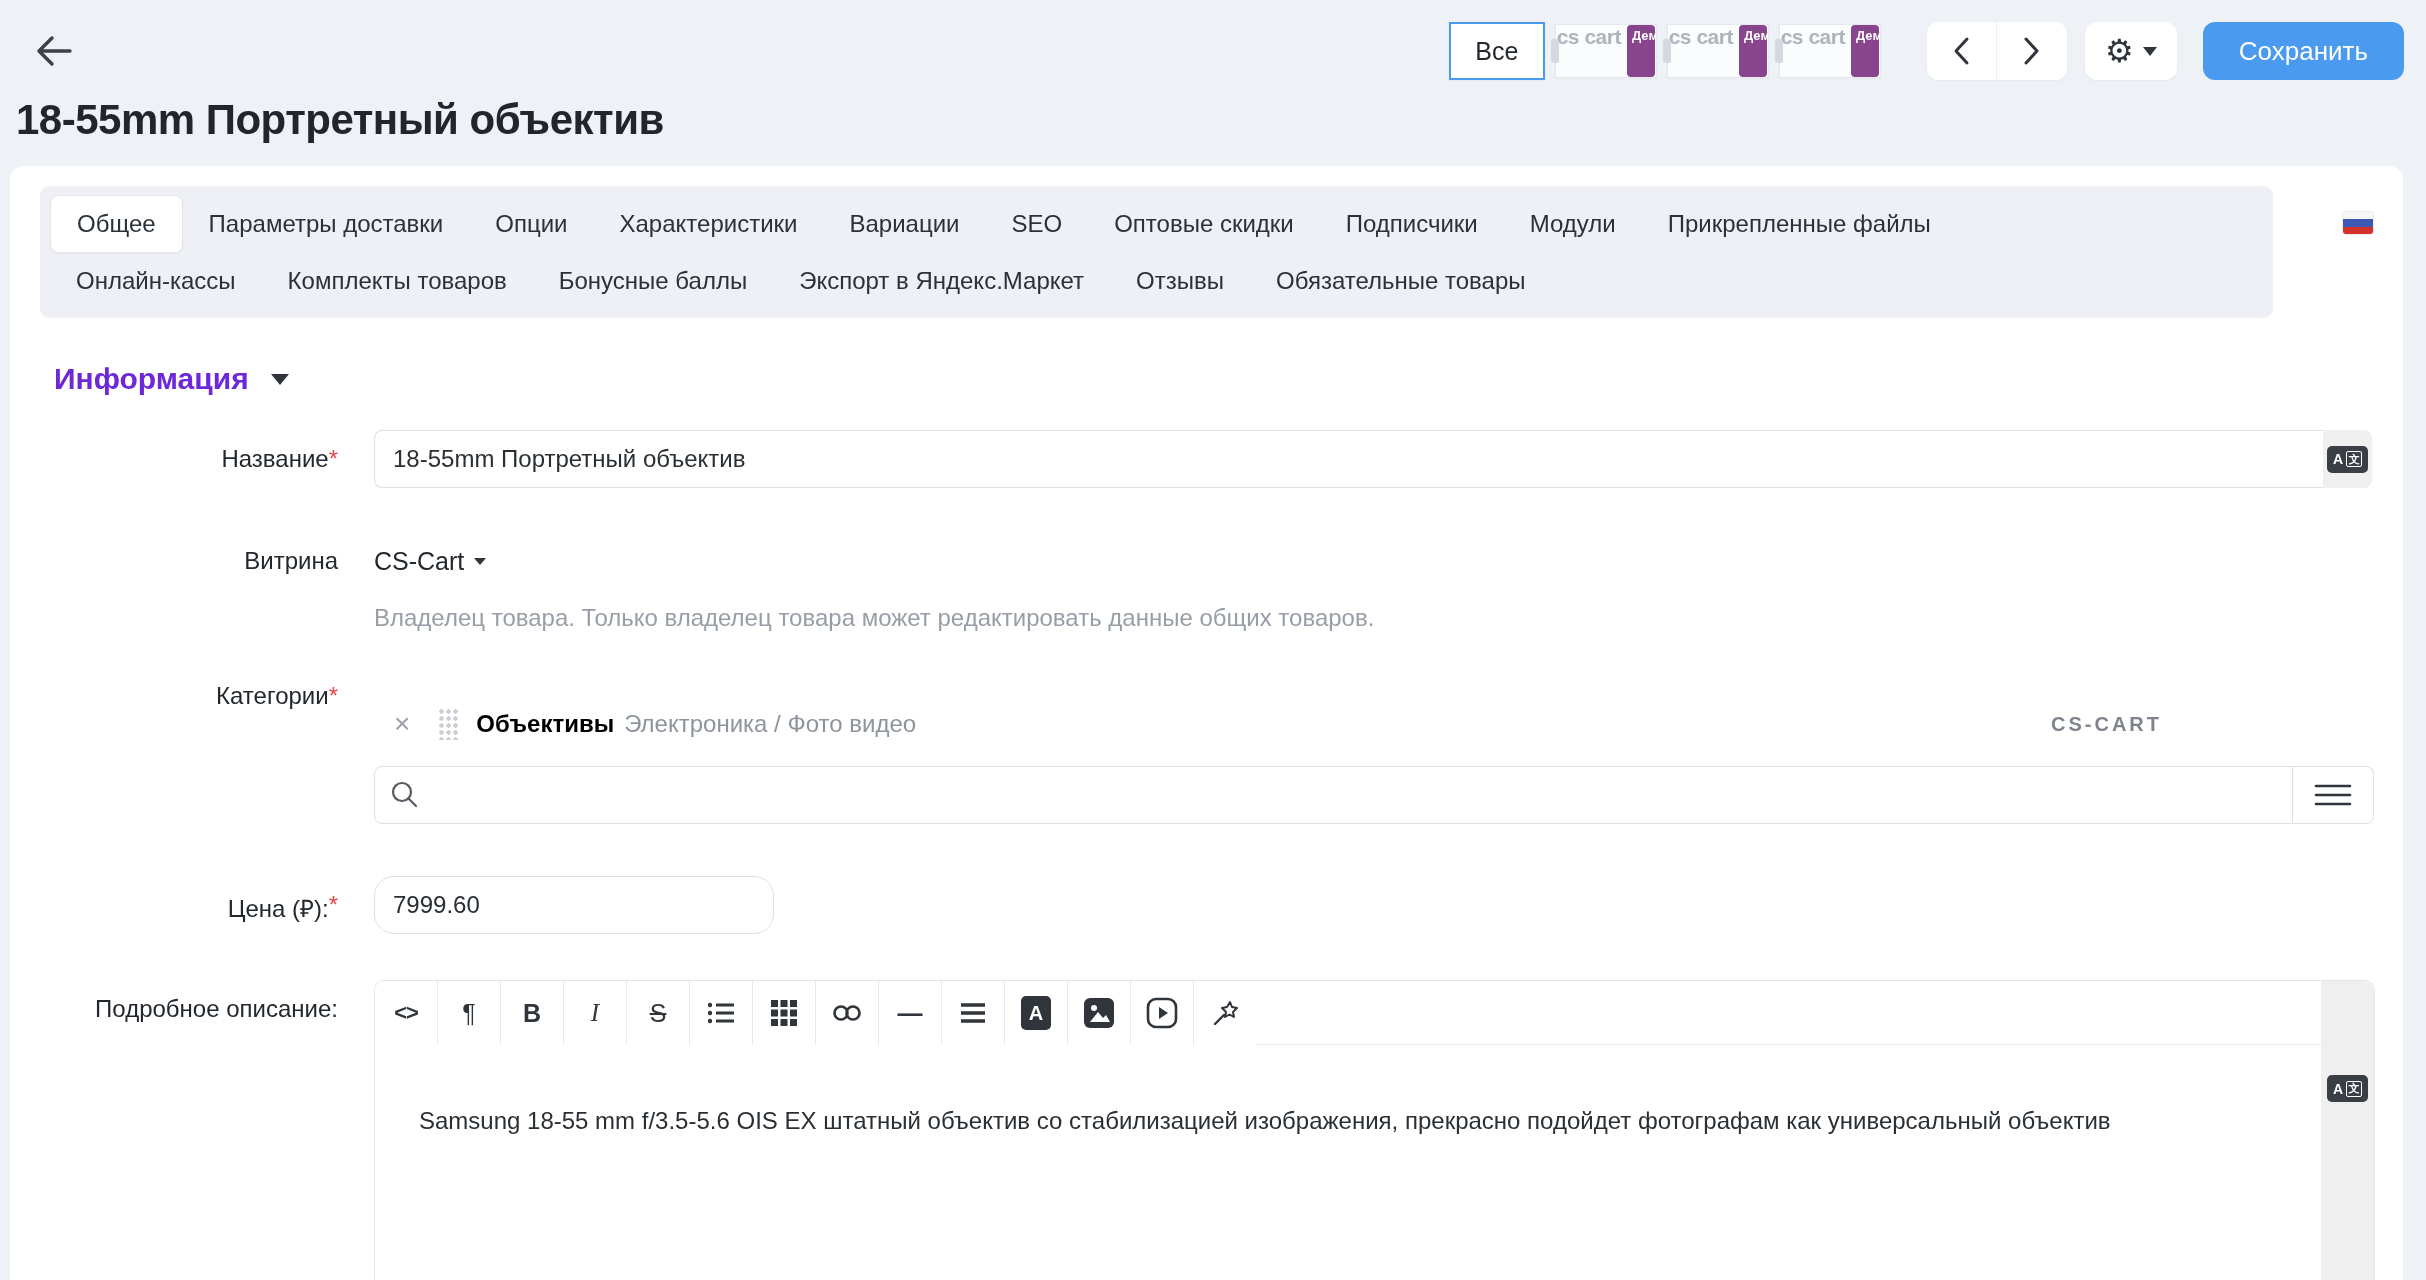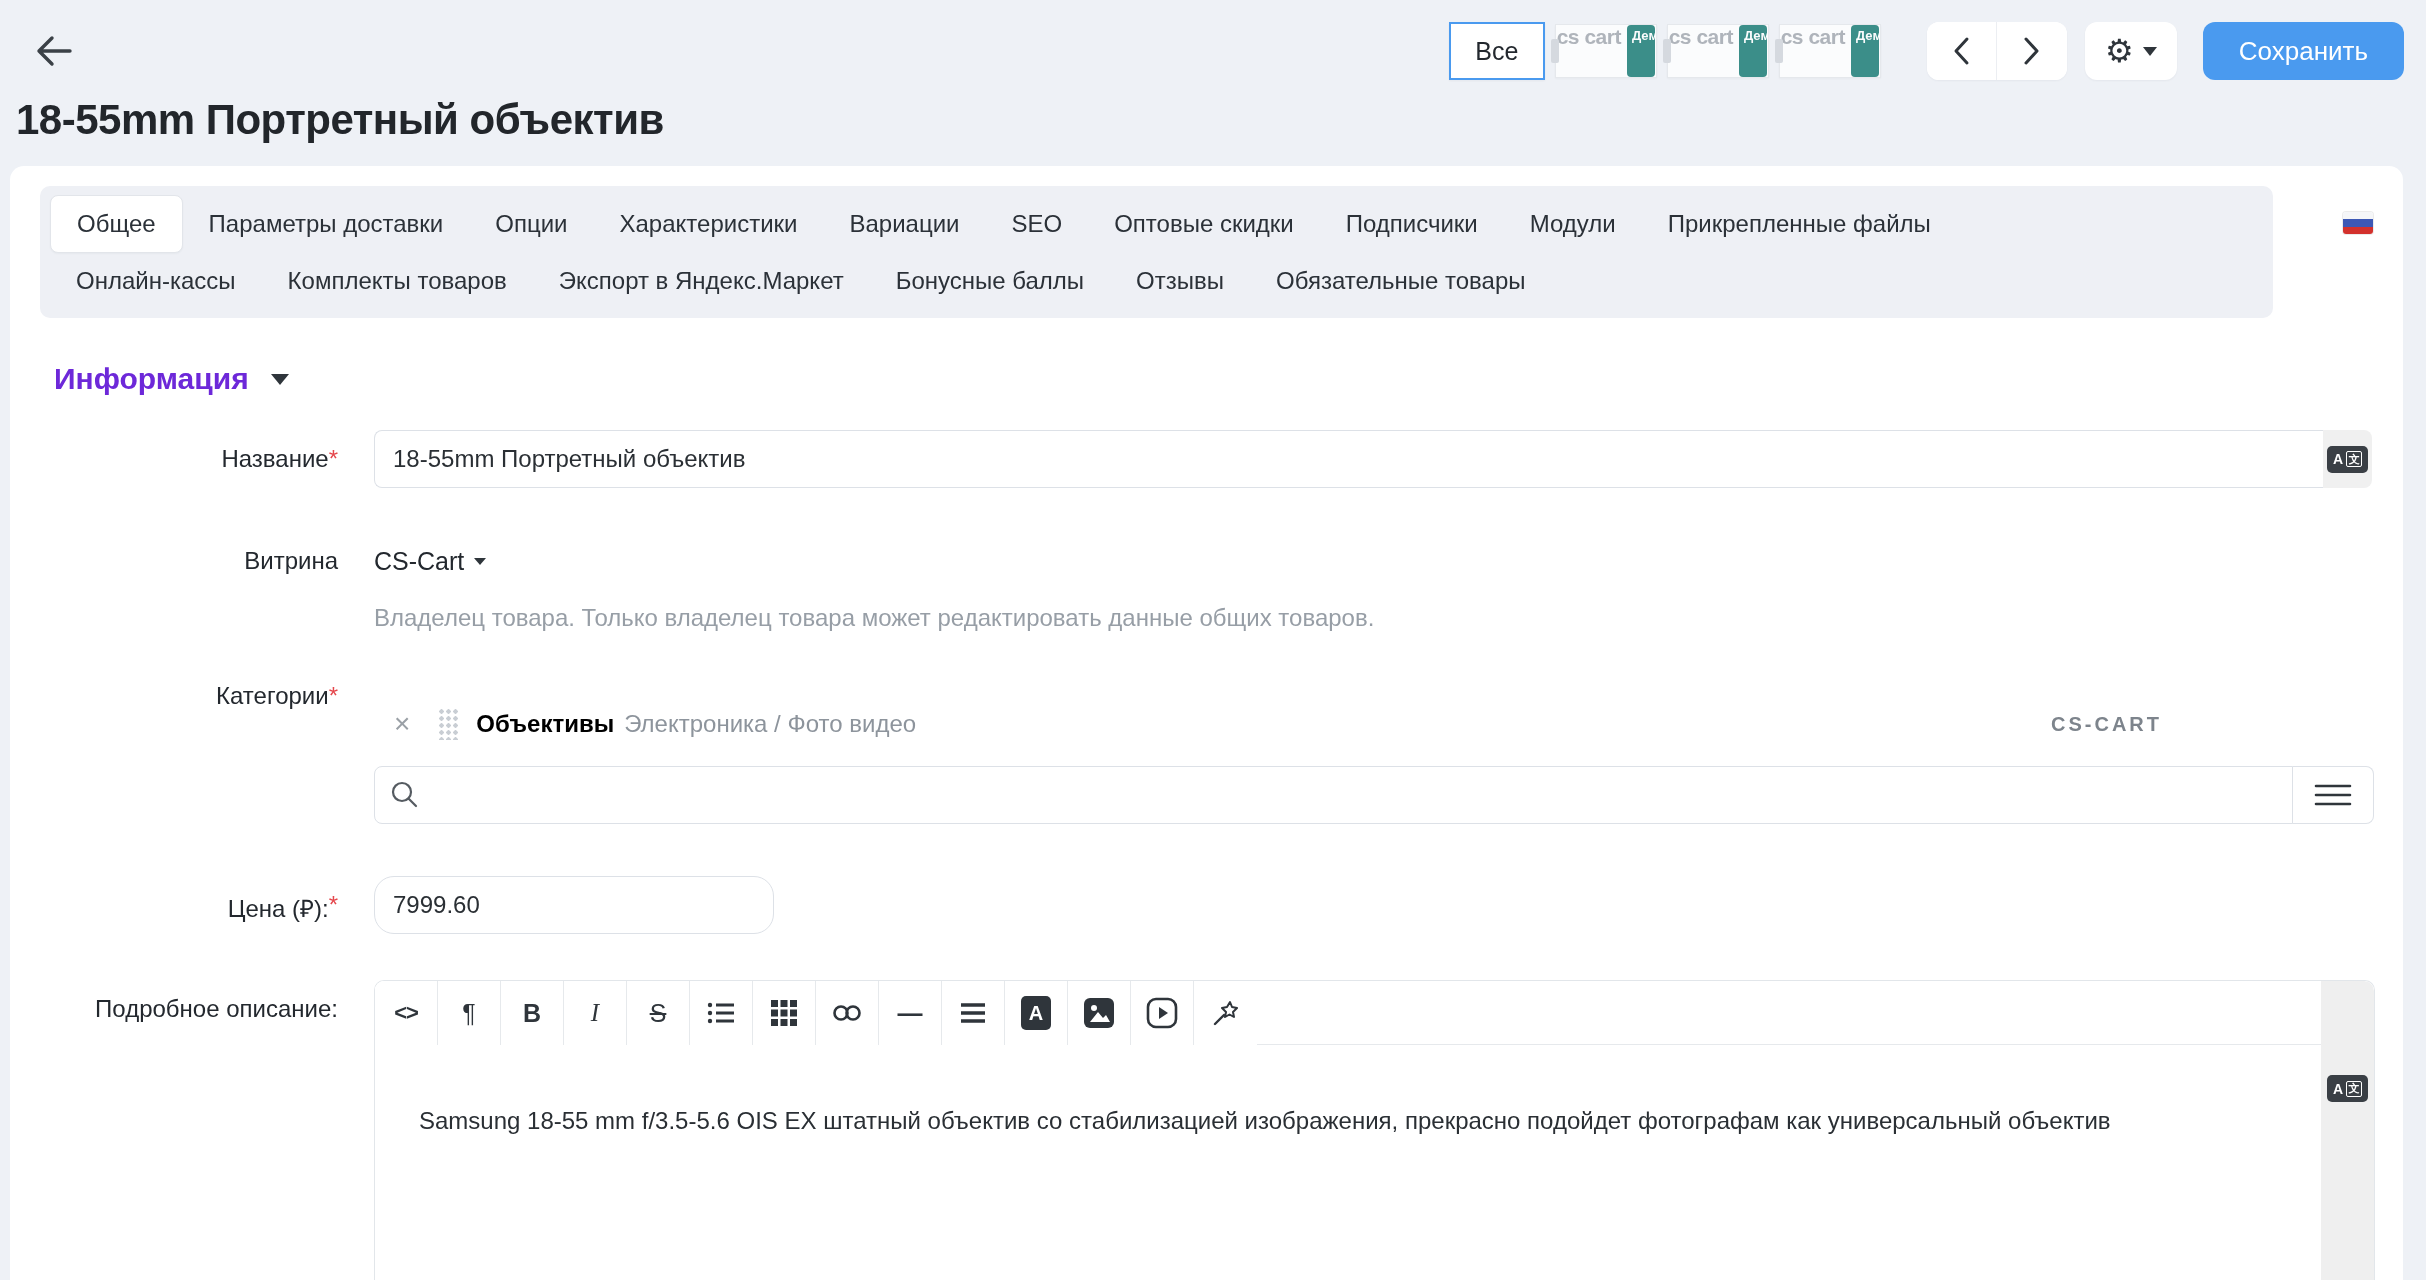--- a/index.html
+++ b/index.html
@@ -16,21 +16,21 @@
   .back-btn { background:none; border:none; cursor:pointer; padding:8px 4px; margin-top:4px; }
   .controls { display:flex; align-items:center; }
   .btn { height:58px; background:#fff; border:1px solid #e3e6ea; border-radius:0; cursor:pointer;
          box-shadow:0 1px 2px rgba(30,40,60,.05); font-family:inherit; }
   .btn-all { width:96px; font-size:25px; font-weight:500; color:#23282e; border:2px solid #4a9aef; margin-right:10px; }
   .btn-store { width:102px; height:54px; margin-right:10px; position:relative; display:flex; 
                justify-content:center; gap:6px; opacity:.8; }
   .store-tab { position:absolute; left:-5px; top:50%; transform:translateY(-50%); width:8px; height:24px;
                background:#cfd4da; border-radius:2px; }
   .store-logo { font-size:21px; font-weight:700; letter-spacing:-.5px; color:#a0a6ad; white-space:nowrap; }
-  .store-badge { background:#0f766e; color:#fff; font-size:13px; font-weight:600; padding:3px 5px;
+  .store-badge { background:#701a75; color:#fff; font-size:13px; font-weight:600; padding:3px 5px;
                  border-radius:4px; white-space:nowrap; overflow:hidden; max-width:28px; }
   .pager { display:flex; height:58px; background:#fff; border-radius:12px; margin:0 18px 0 36px; overflow:hidden;
            box-shadow:0 1px 2px rgba(30,40,60,.05); }
   .pager button { width:70px; border:none; background:#fff; cursor:pointer; display:flex; align-items:center; justify-content:center; }
   .pager button:first-child { border-right:1px solid #eceef2; }
   .gear-btn { width:92px; height:58px; background:#fff; border:none; border-radius:12px; cursor:pointer;
               display:flex; align-items:center; justify-content:center; gap:9px;
               box-shadow:0 1px 2px rgba(30,40,60,.05); margin-right:26px; }
   .gear-glyph { font-size:32px; line-height:1; color:#2f353b; }
   .caret-down { width:0; height:0; border-left:7px solid transparent; border-right:7px solid transparent;
@@ -173,22 +173,22 @@
         <div class="tab">Вариации</div>
         <div class="tab">SEO</div>
         <div class="tab">Оптовые скидки</div>
         <div class="tab">Подписчики</div>
         <div class="tab">Модули</div>
         <div class="tab">Прикрепленные файлы</div>
       </div>
       <div class="tab-row">
         <div class="tab">Онлайн-кассы</div>
         <div class="tab">Комплекты товаров</div>
+        <div class="tab">Бонусные баллы</div>
         <div class="tab">Экспорт в Яндекс.Маркет</div>
-        <div class="tab">Бонусные баллы</div>
         <div class="tab">Отзывы</div>
         <div class="tab">Обязательные товары</div>
       </div>
     </div>
     <div class="flag">
       <span class="w"></span>
       <span class="b"></span>
       <span class="r"></span>
     </div>
   </div>

